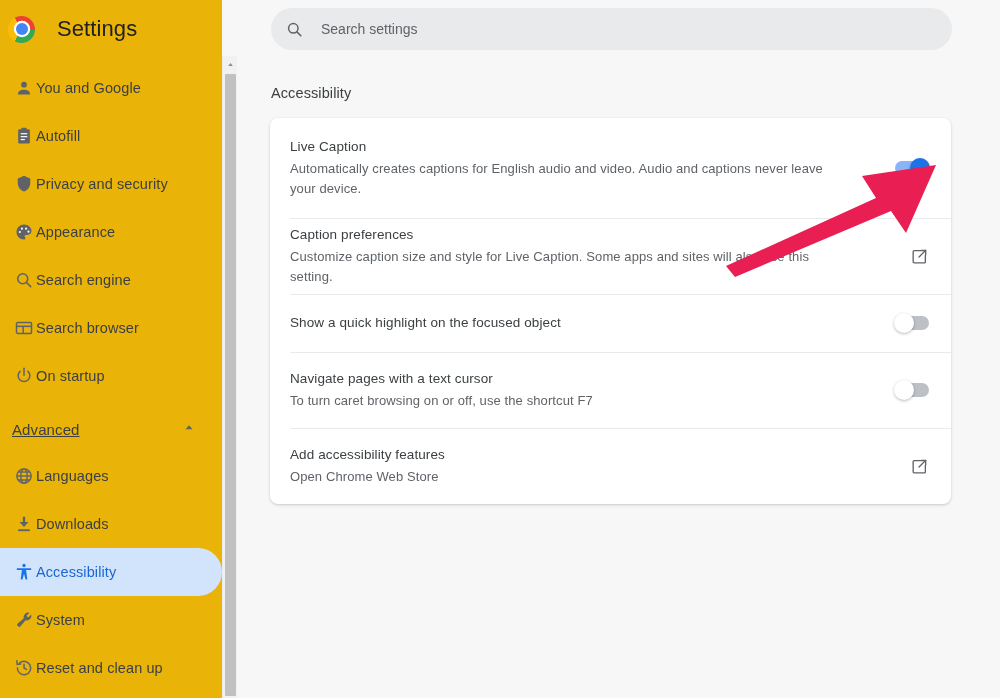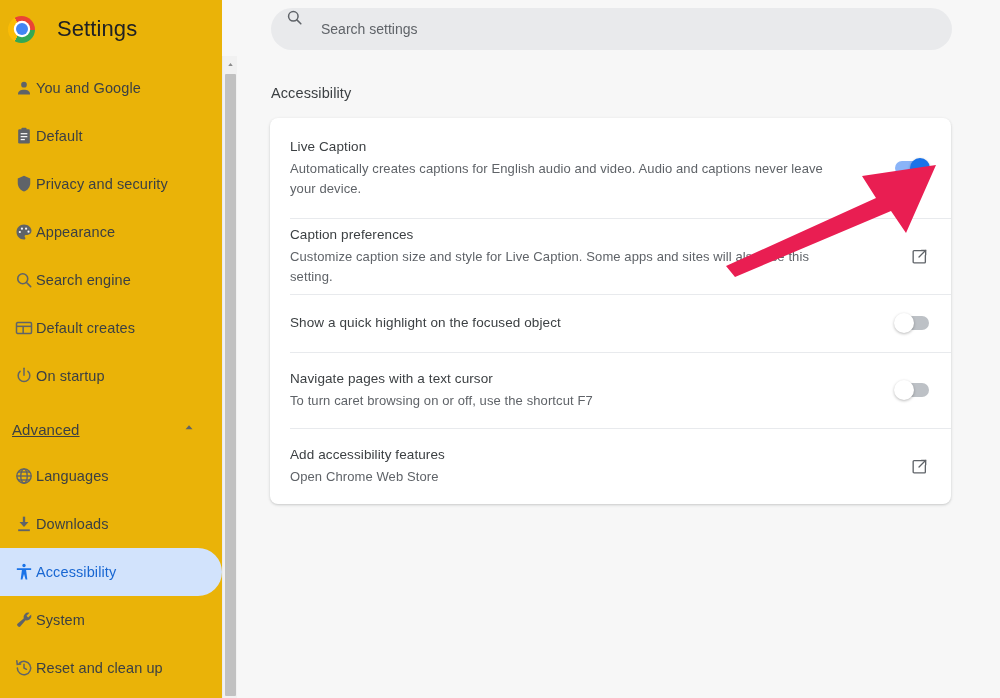--- a/index.html
+++ b/index.html
@@ -97,21 +97,21 @@
   
   .main {
     position: absolute; left: 238px; top: 0;
     width: 762px; height: 698px;
     background: #f7f7f7;
   }
   .searchbar {
     position: absolute; left: 33px; top: 8px;
     width: 681px; height: 42px;
     background: #e9eaec; border-radius: 21px;
-    display: flex; 
+    display: flex; align-items: center;
     padding-left: 14px;
     cursor: text;
   }
   .searchbar .s-ico { color: #5f6368; display: flex; }
   .searchbar input {
     flex: 1; border: none; outline: none; background: transparent;
     margin-left: 17px;
     font-family: "Liberation Sans", sans-serif;
     font-size: 14px; color: #3c4043;
   }
@@ -206,21 +206,21 @@
       <div class="nav-item">
         <span class="ico">
           <svg width="20" height="20" viewBox="0 0 24 24" fill="none" stroke="currentColor" stroke-width="1.8">
             <rect x="5" y="4" width="14" height="17" rx="1.6" fill="currentColor" stroke="none"></rect>
             <rect x="8" y="8.5" width="8" height="1.5" fill="#f7f7f7" stroke="none"></rect>
             <rect x="8" y="12" width="8" height="1.5" fill="#f7f7f7" stroke="none"></rect>
             <rect x="8" y="15.5" width="5" height="1.5" fill="#f7f7f7" stroke="none"></rect>
             <rect x="9" y="2" width="6" height="3.4" rx="1" fill="currentColor" stroke="none"></rect>
           </svg>
         </span>
-        <span class="nav-label">Default</span>
+        <span class="nav-label">Autofill</span>
       </div>
 
       <div class="nav-item">
         <span class="ico">
           <svg width="20" height="20" viewBox="0 0 24 24" fill="currentColor">
               <path d="M12 2.2 4.5 5.4v5.4c0 4.7 3.2 9 7.5 10.3 4.3-1.3 7.5-5.6 7.5-10.3V5.4z" opacity="1"></path>
               <path d="M12 2.2 4.5 5.4v5.4c0 4.7 3.2 9 7.5 10.3z" fill="#ffffff" opacity=".0"></path>
             </svg>
         </span>
         <span class="nav-label">Privacy and security</span>
@@ -250,21 +250,21 @@
       </div>
 
       <div class="nav-item">
         <span class="ico">
           <svg width="20" height="20" viewBox="0 0 24 24" fill="none" stroke="currentColor" stroke-width="1.8">
               <rect x="3" y="5.5" width="18" height="13" rx="1.4"></rect>
               <line x1="3" y1="10" x2="21" y2="10"></line>
               <line x1="11" y1="10" x2="11" y2="18.5"></line>
             </svg>
         </span>
-        <span class="nav-label">Default creates</span>
+        <span class="nav-label">Search browser</span>
       </div>
 
       <div class="nav-item">
         <span class="ico">
           <svg width="20" height="20" viewBox="0 0 24 24" fill="none" stroke="currentColor" stroke-width="1.8" stroke-linecap="round">
               <path d="M7.3 6.4a7 7 0 1 0 9.4 0"></path>
               <line x1="12" y1="2.6" x2="12" y2="11"></line>
             </svg>
         </span>
         <span class="nav-label">On startup</span>

